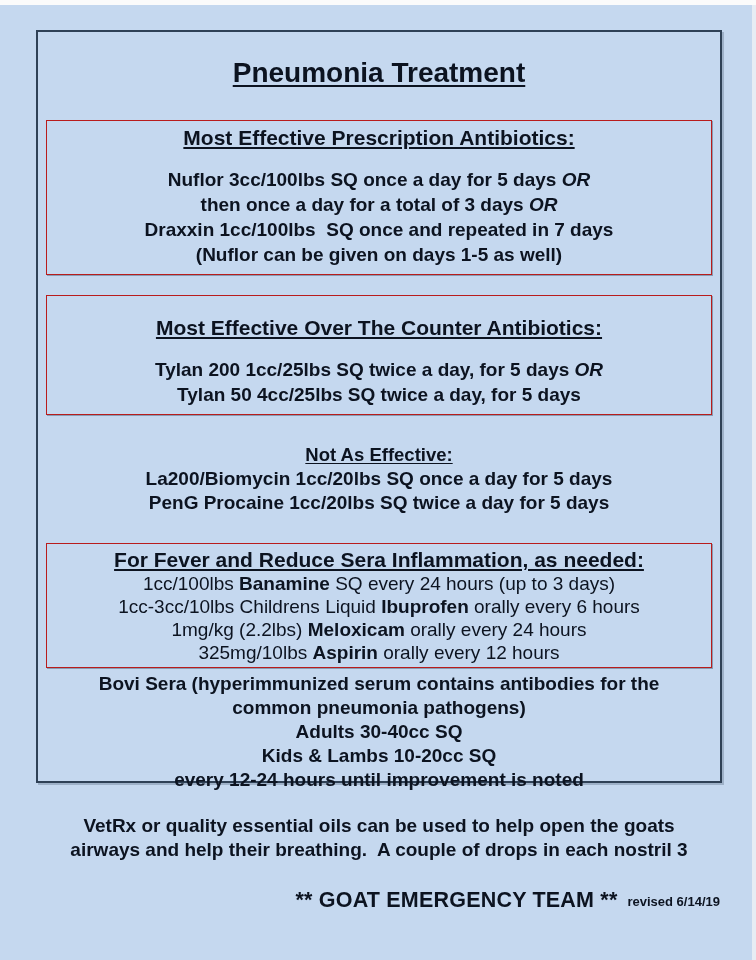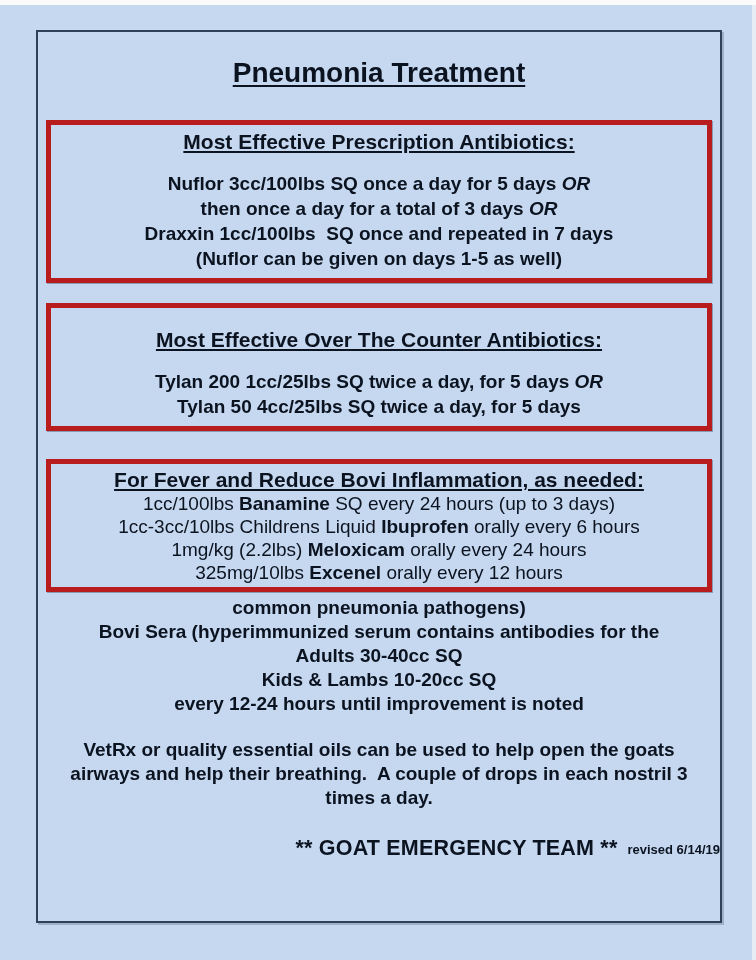--- a/index.html
+++ b/index.html
@@ -24,38 +24,38 @@
   }
   .right-strip {
     position: absolute;
     top: 5px; right: 0;
     width: 4px; height: 955px;
     background: #e7edf4;
   }
   .sheet {
     position: absolute;
     left: 36px; top: 30px;
-    width: 686px; height: 893px;
+    width: 686px; height: 753px;
     box-sizing: border-box;
     border: 2px solid #2f4156;
     box-shadow: 2px 2px 0 rgba(110,130,152,0.45);
   }
   .title {
     margin: 0;
     padding-top: 24px;
     text-align: center;
     font-size: 28px;
     line-height: 34px;
     font-weight: bold;
     text-decoration: underline;
     text-underline-offset: 3px;
   }
   .box {
     margin: 0 8px;
-    border: 5px solid #b91c1c;
+    border: 1px solid #b91c1c;
     box-shadow: 1px 1px 0 rgba(125,145,168,0.85);
     box-sizing: border-box;
   }
   .box-rx { margin-top: 30px; padding: 4px 6px 7px; }
   .box-otc { margin-top: 20px; padding: 19px 6px 7px; }
   .box-fever { margin-top: 28px; padding: 3px 4px 3px; }
   .box-header {
     text-align: center;
     font-size: 21px;
     line-height: 25px;
@@ -131,46 +131,52 @@
 
     <div class="box box-otc">
       <div class="box-header">Most Effective Over The Counter Antibiotics:</div>
       <div class="gap-line"></div>
       <div class="lines">
           <div class="line"><span>Tylan 200 1cc/25lbs SQ twice a day, for 5 days </span><span class="it">OR</span></div>
           <div class="line"><span>Tylan 50 4cc/25lbs SQ twice a day, for 5 days</span></div>
         </div>
     </div>
 
+    <div class="section-nae">
+      <div class="nae-header">Not As Effective:</div>
+      <div class="lines">
+          <div class="line"><span>La200/Biomycin 1cc/20lbs SQ once a day for 5 days</span></div>
+          <div class="line"><span>PenG Procaine 1cc/20lbs SQ twice a day for 5 days</span></div>
+        </div>
+    </div>
 
     <div class="box box-fever">
-      <div class="box-header">For Fever and Reduce Bovi Inflammation, as needed:</div>
+      <div class="box-header">For Fever and Reduce Sera Inflammation, as needed:</div>
       <div class="lines">
           <div class="line"><span>1cc/100lbs </span><span class="bd">Banamine</span><span> SQ every 24 hours (up to 3 days)</span></div>
           <div class="line"><span>1cc-3cc/10lbs Childrens Liquid </span><span class="bd">Ibuprofen</span><span> orally every 6 hours</span></div>
           <div class="line"><span>1mg/kg (2.2lbs) </span><span class="bd">Meloxicam</span><span> orally every 24 hours</span></div>
-          <div class="line"><span>325mg/10lbs </span><span class="bd">Excenel</span><span> orally every 12 hours</span></div>
+          <div class="line"><span>325mg/10lbs </span><span class="bd">Aspirin</span><span> orally every 12 hours</span></div>
         </div>
     </div>
 
     <div class="section-bovi">
       <div class="lines">
+          <div class="line"><span>Bovi Sera (hyperimmunized serum contains antibodies for the</span></div>
           <div class="line"><span>common pneumonia pathogens)</span></div>
-          <div class="line"><span>Bovi Sera (hyperimmunized serum contains antibodies for the</span></div>
           <div class="line"><span>Adults 30-40cc SQ</span></div>
           <div class="line"><span>Kids &amp; Lambs 10-20cc SQ</span></div>
           <div class="line"><span>every 12-24 hours until improvement is noted</span></div>
         </div>
     </div>
 
     <div class="section-vetrx">
       <div class="lines">
           <div class="line"><span>VetRx or quality essential oils can be used to help open the goats</span></div>
           <div class="line"><span>airways and help their breathing.  A couple of drops in each nostril 3</span></div>
-          <div class="line"><span>times a day.</span></div>
         </div>
     </div>
 
     <div class="footer-line">
       <span class="footer-team">** GOAT EMERGENCY TEAM **</span><span class="footer-revised">revised 6/14/19</span>
     </div>
 
   </div>
 </div>
 

